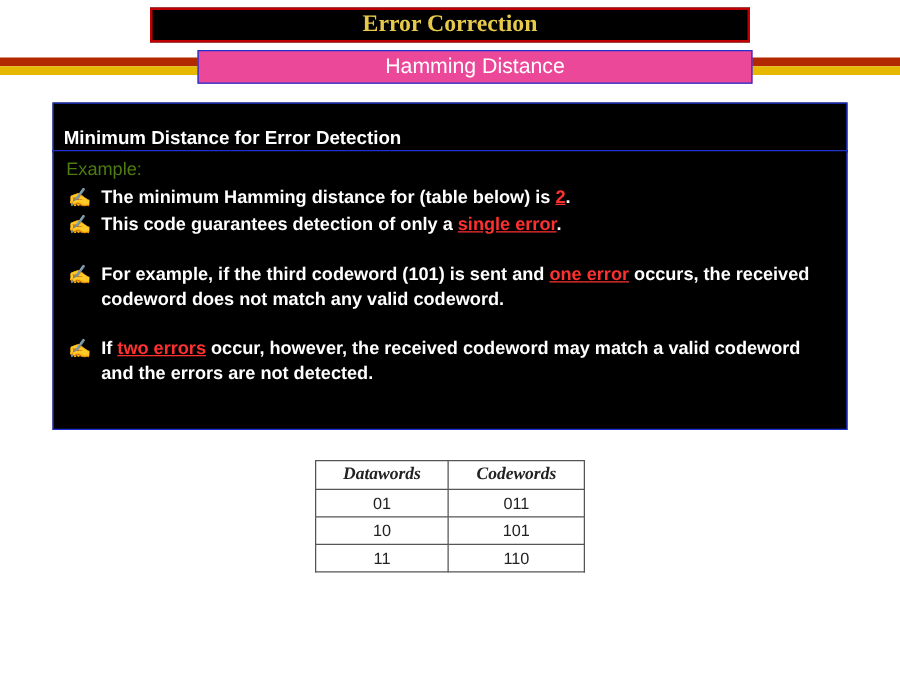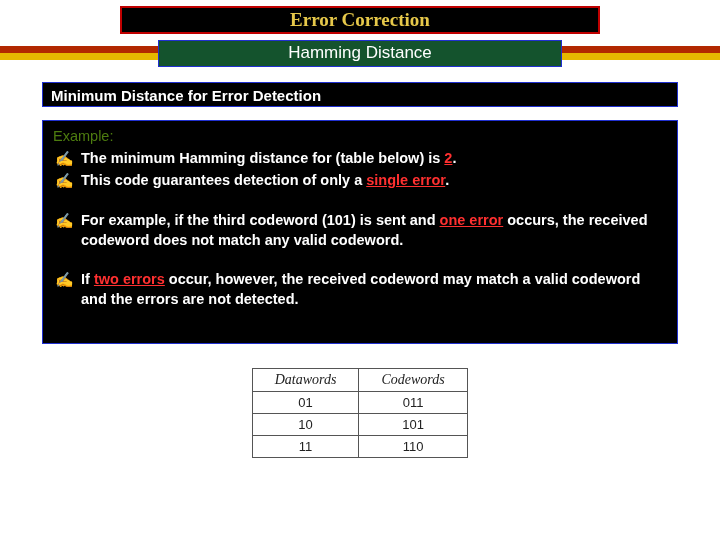--- a/index.html
+++ b/index.html
@@ -36,41 +36,41 @@
     font-weight: bold;
     font-size: 19px;
     font-family: "Times New Roman", serif;
     line-height: 24px;
     text-align: center;
   }
   .subtitle-box {
     position: absolute;
     top: 40px;
     left: 158px;
-    width: 404px;
+    width: 444px;
     height: 27px;
-    background: #14532d;
+    background: #ec4899;
     border: 1.5px solid #2030d0;
     text-align: center;
     z-index: 2;
   }
   .subtitle-box span {
     color: #fff;
     font-size: 17px;
     line-height: 24px;
   }
   .section-box {
     position: absolute;
     top: 82px;
     left: 42px;
     width: 636px;
     height: 25px;
     background: #000;
     border: 1.5px solid #2030d0;
-    padding: 4px 8px;
+    padding: 19px 8px;
     z-index: 2;
   }
   .section-box span {
     color: #fff;
     font-weight: bold;
     font-size: 15px;
   }
   .content-box {
     position: absolute;
     top: 120px;
@@ -114,21 +114,21 @@
     font-size: 13px;
   }
   table.codetbl th, table.codetbl td {
     border: 1px solid #555;
     text-align: center;
     padding: 3px 0;
     color: #222;
   }
   table.codetbl th {
     font-style: italic;
-    font-weight: normal;
+    font-weight: bold;
     font-family: "Times New Roman", serif;
     font-size: 14px;
   }
 </style>
 </head>
 <body>
 
 <div class="stripe s1"></div>
 <div class="stripe s2"></div>
 

